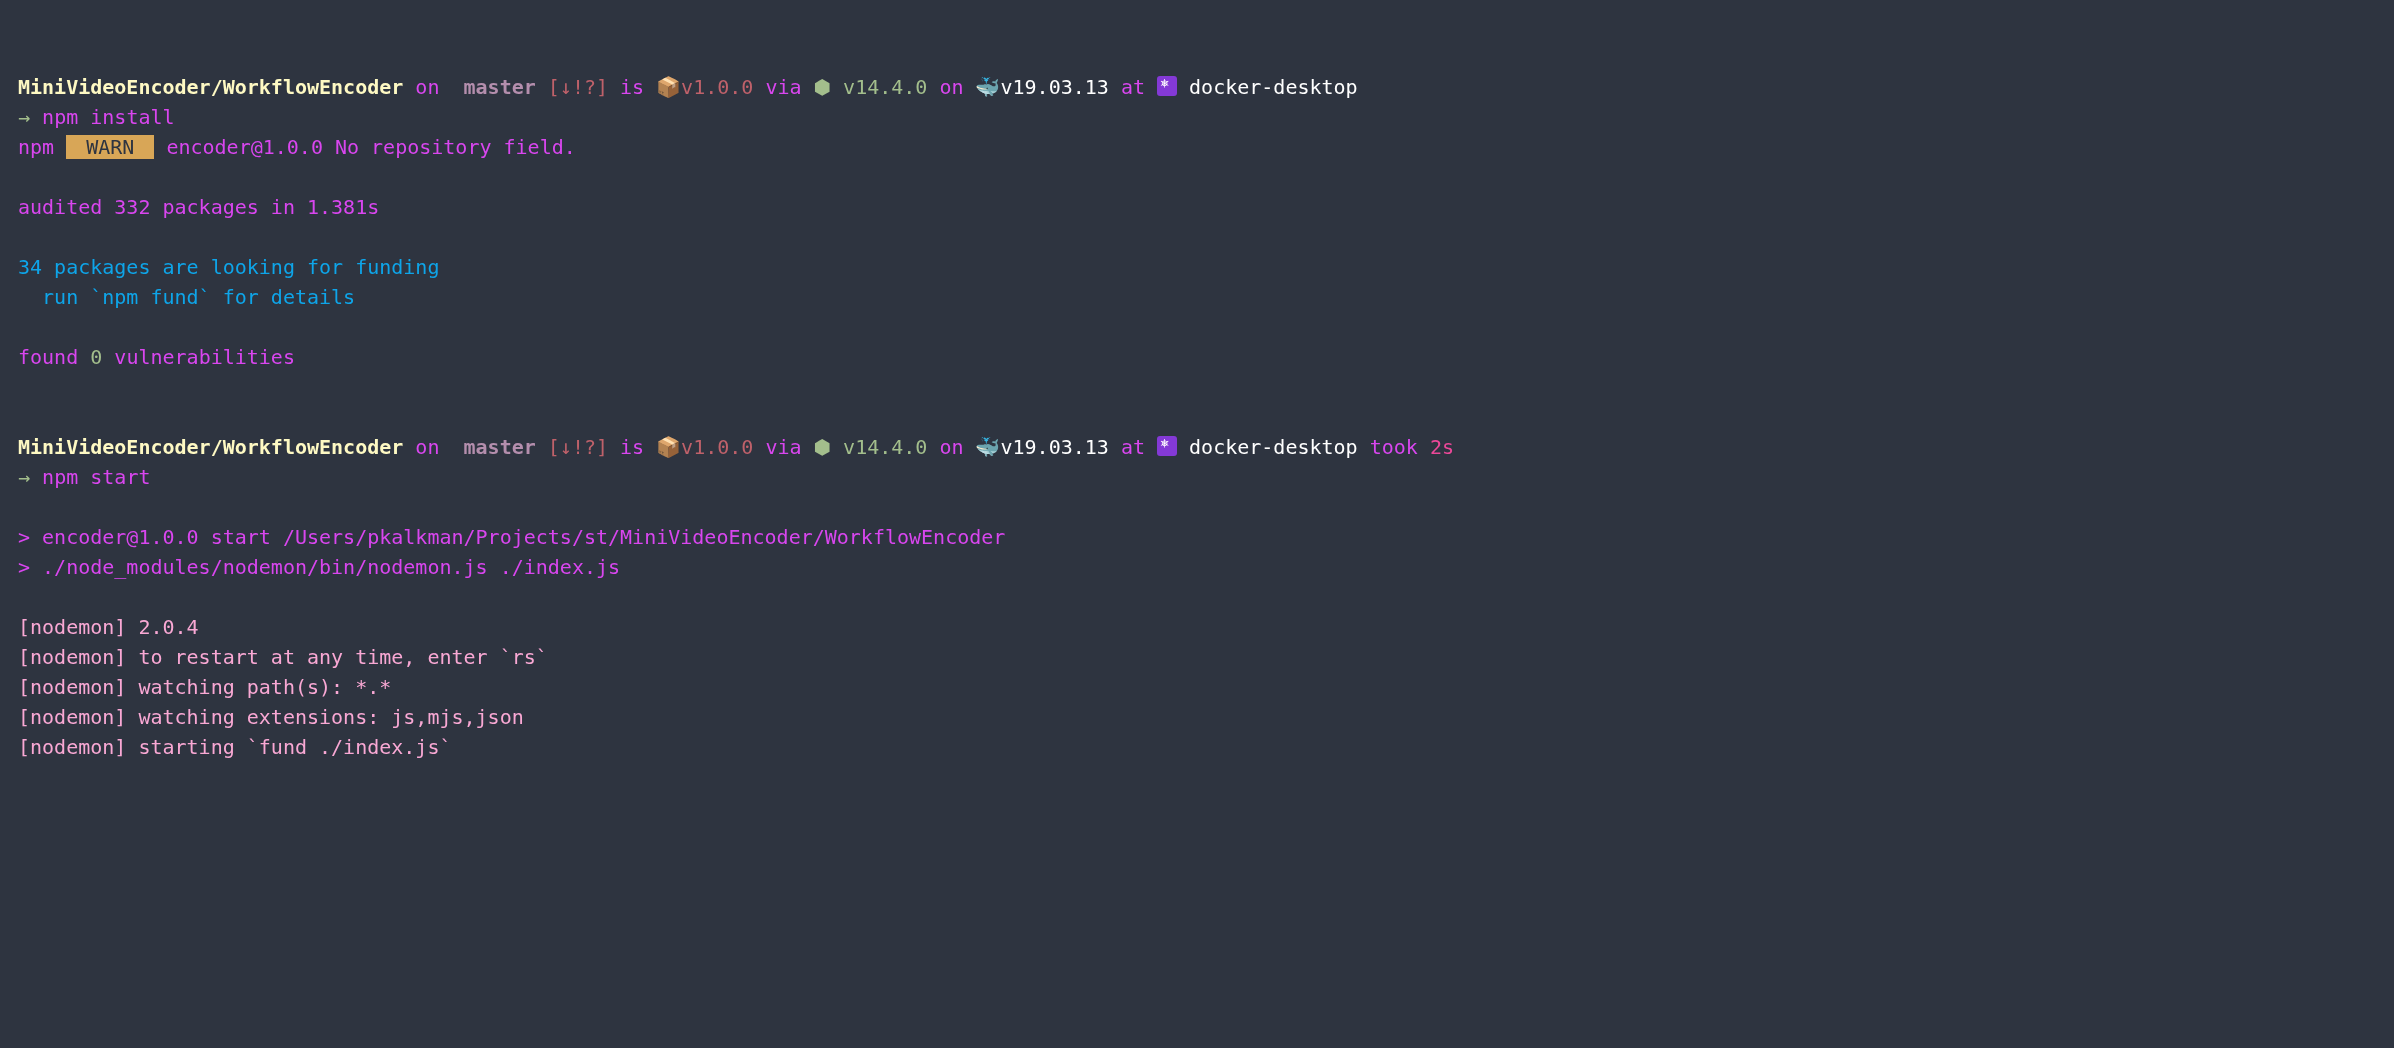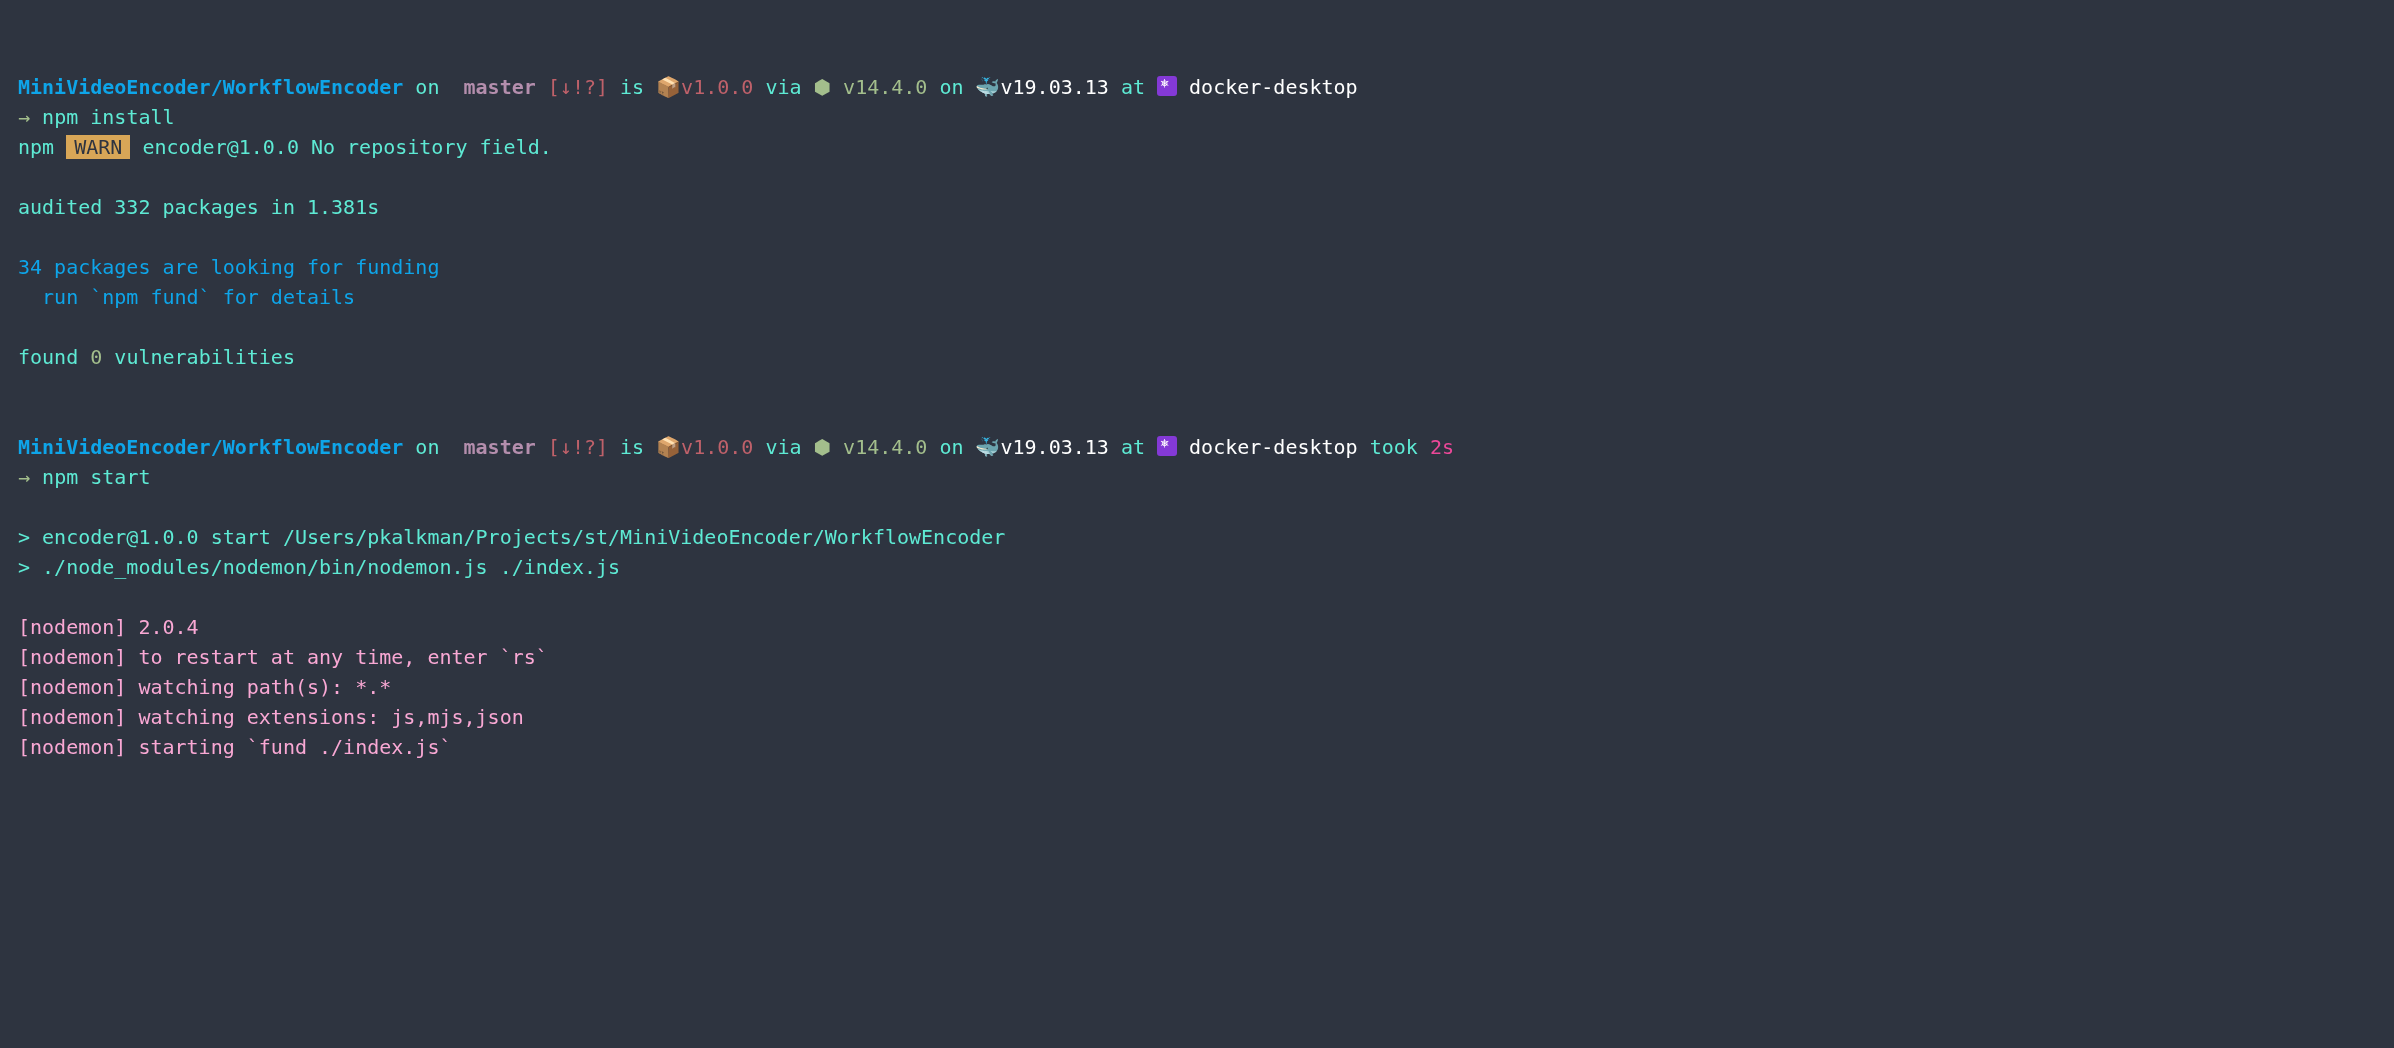--- a/index.html
+++ b/index.html
@@ -6,30 +6,30 @@
     body {
       background-color: #2e3440;
       color: #d8dee9;
       font-family: 'Menlo', 'Monaco', 'Consolas', monospace;
       font-size: 20px;
       line-height: 1.5;
       padding: 12px 18px;
       white-space: pre;
     }
     .cyan { color: #ffffff; }
-    .cyan-bold { color: #0ea5e9; font-weight: bold; }
+    .cyan-bold { color: #fef9c3; font-weight: bold; }
     .magenta { color: #b48ead; font-weight: bold; }
     .yellow { color: #ec4899; }
     .green { color: #a3be8c; }
     .red { color: #bf616a; }
-    .text { color: #5eead4; margin-top: 11px; }
+    .text { color: #d946ef; margin-top: 11px; }
     .warn-badge {
       background-color: #d8a657;
       color: #2e3440;
-      padding: 0 8px;
+      padding: 0 20px;
     }
     .funding { color: #0ea5e9; }
     .nodemon { color: #f9a8d4; }
     .arrow { color: #a3be8c; }
     .emoji { font-family: 'Apple Color Emoji','Segoe UI Emoji',sans-serif; }
     .k8s {
       display: inline-block;
       width: 20px;
       height: 20px;
       background: #8439d6;

